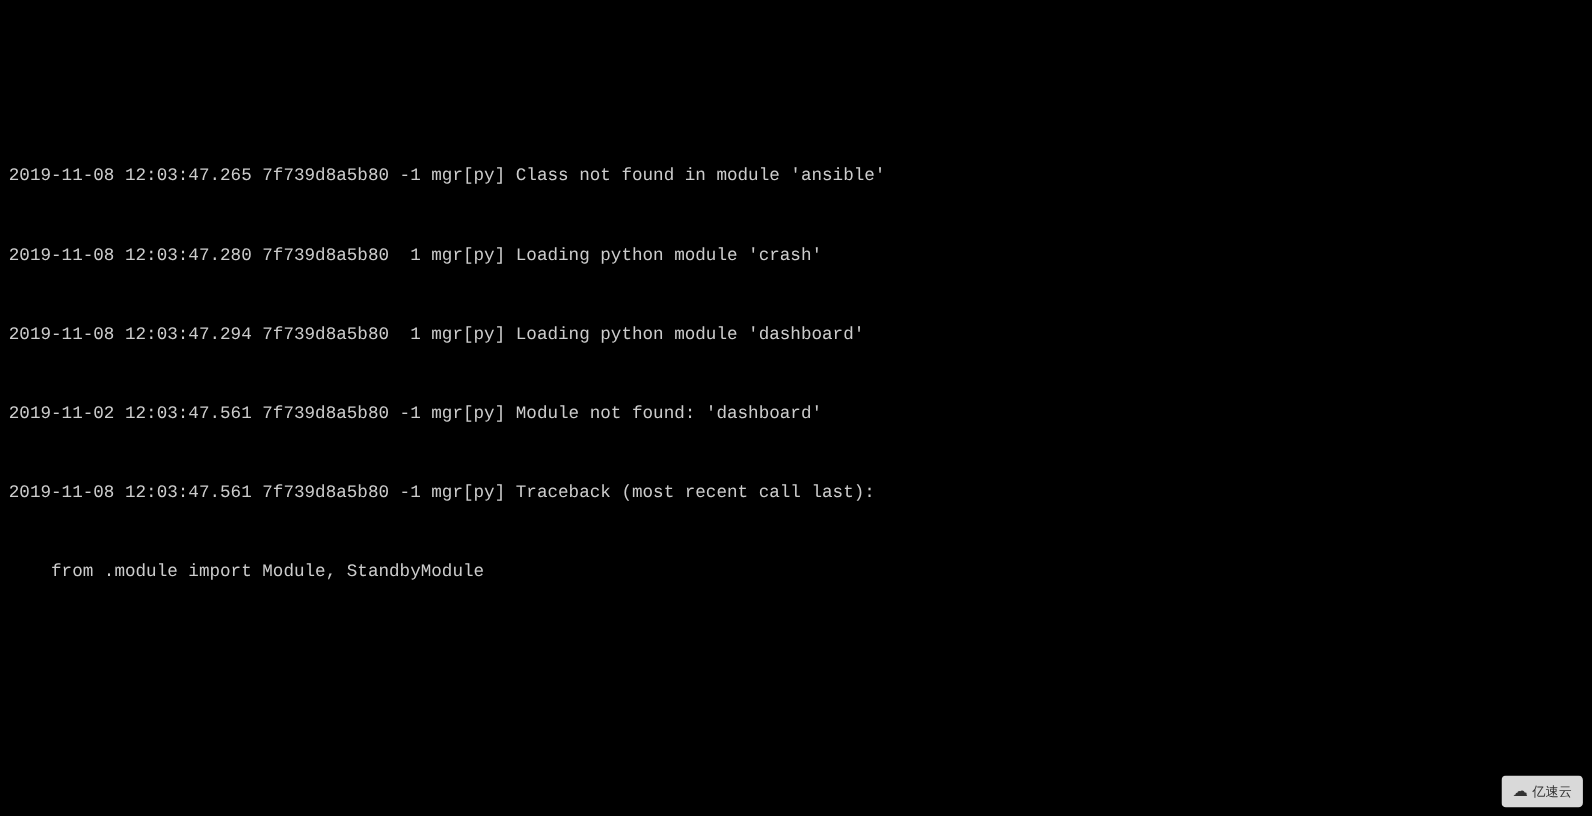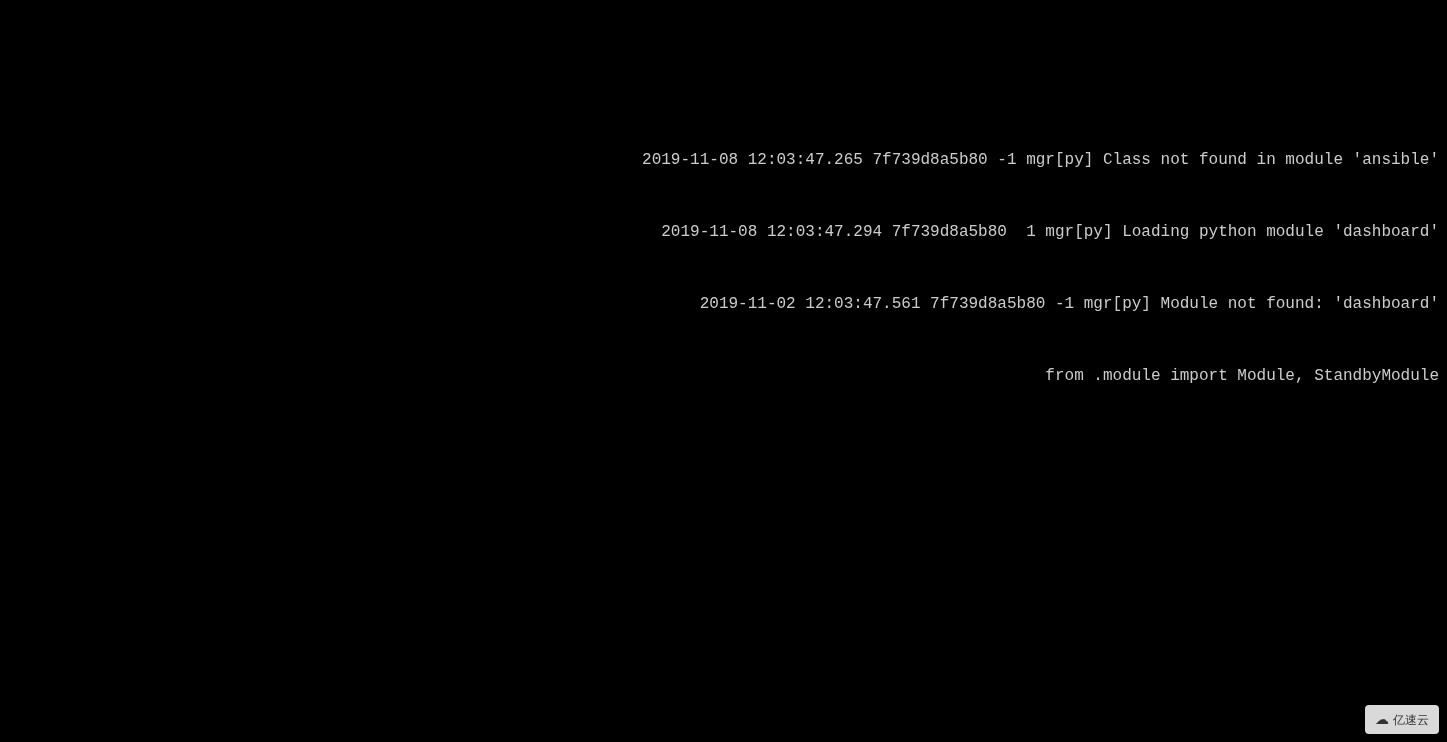--- a/index.html
+++ b/index.html
@@ -16,21 +16,20 @@
       padding: 4px 8px;
       white-space: pre;
       overflow-x: auto;
     }
     .terminal {
       width: 100%;
     }
     .log-line {
       display: block;
       white-space: pre;
-      text-align: right;
     }
     .watermark {
       position: fixed;
       bottom: 8px;
       right: 8px;
       background: rgba(255,255,255,0.85);
       color: #333;
       font-family: sans-serif;
       font-size: 12px;
       padding: 4px 10px;
@@ -43,22 +42,24 @@
       font-size: 14px;
     }
   </style>
 </head>
 <body>
 
 
 
 <div class="terminal">
   <span class="log-line">2019-11-08 12:03:47.265 7f739d8a5b80 -1 mgr[py] Class not found in module 'ansible'</span>
+  <span class="log-line">2019-11-08 12:03:47.280 7f739d8a5b80  1 mgr[py] Loading python module 'crash'</span>
   <span class="log-line">2019-11-08 12:03:47.294 7f739d8a5b80  1 mgr[py] Loading python module 'dashboard'</span>
   <span class="log-line">2019-11-02 12:03:47.561 7f739d8a5b80 -1 mgr[py] Module not found: 'dashboard'</span>
+  <span class="log-line">2019-11-08 12:03:47.561 7f739d8a5b80 -1 mgr[py] Traceback (most recent call last):</span>
   <span class="log-line">    from .module import Module, StandbyModule</span>
   
   
   
   
   
   
   
   
   

